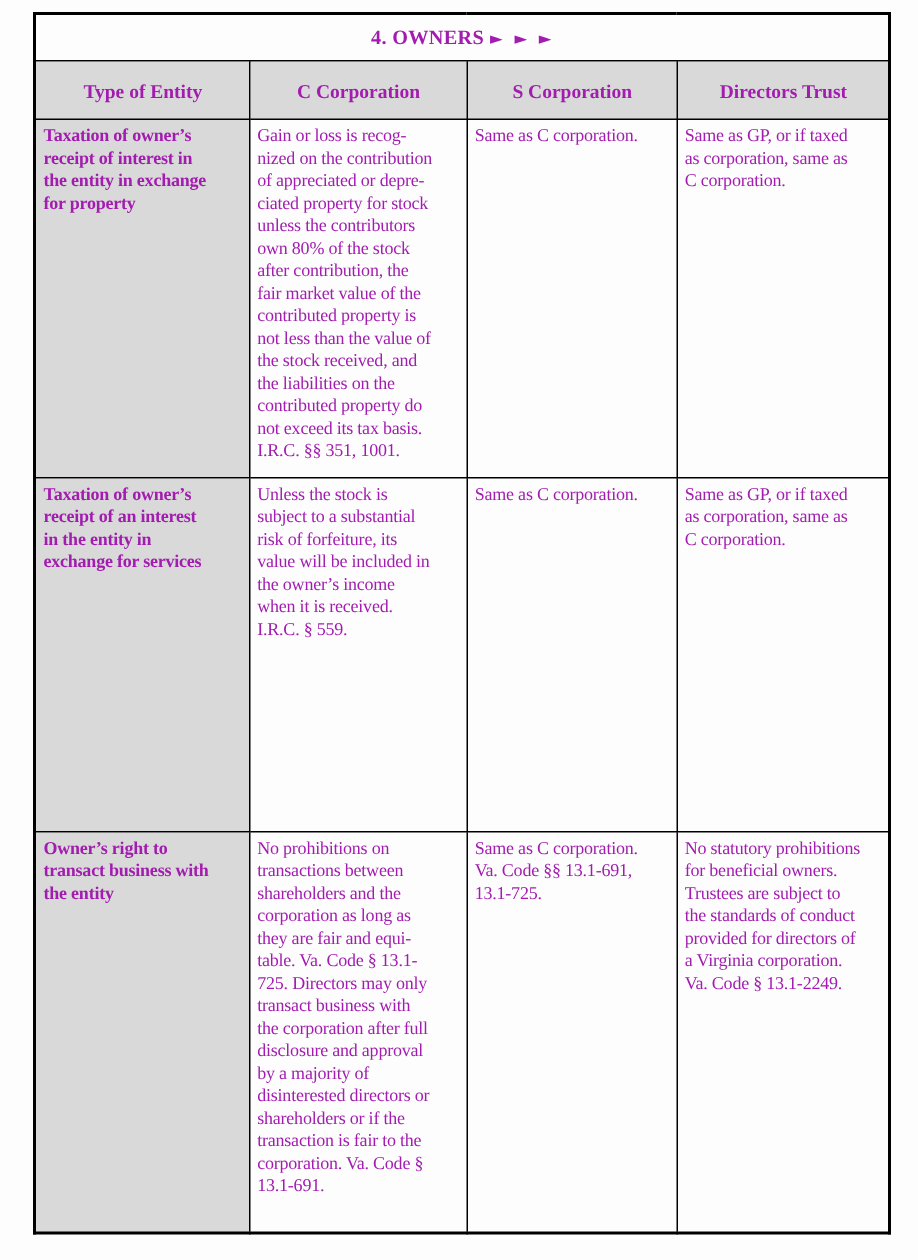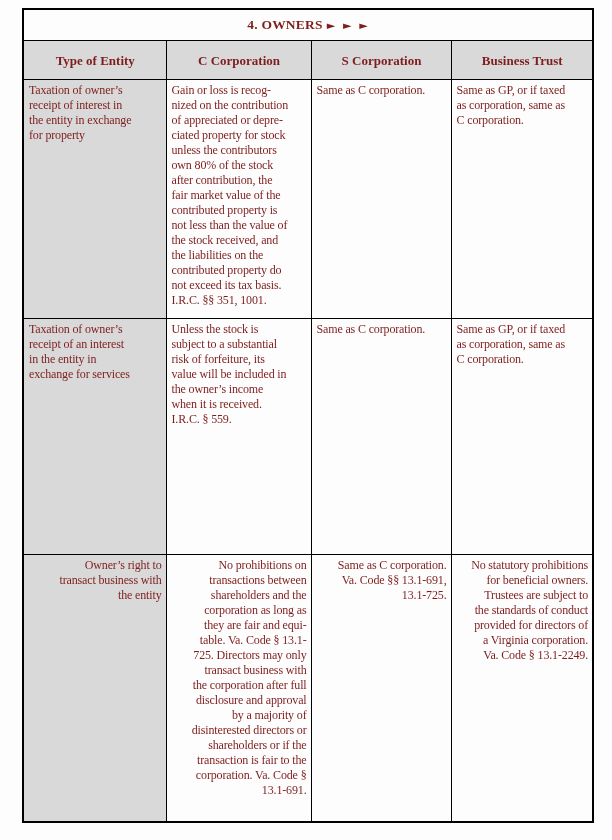--- a/index.html
+++ b/index.html
@@ -6,21 +6,21 @@
     margin: 0;
     padding: 0;
     background: #ffffff;
   }
   .page {
     position: relative;
     width: 612px;
     height: 840px;
     background: #fdfdfd;
     font-family: "Liberation Serif", "DejaVu Serif", serif;
-    color: #7f1d1d;
+    color: #a21caf;
     overflow: hidden;
   }
   table.doc-table {
     position: absolute;
     left: 22px;
     top: 8px;
     width: 570px;
     border-collapse: collapse;
     table-layout: fixed;
     border: 2px solid #000000;
@@ -56,48 +56,48 @@
     text-align: center;
     vertical-align: middle;
     font-weight: bold;
     font-size: 13px;
     letter-spacing: 0;
     background: #d9d9d9;
     white-space: normal;
   }
   td.label-cell {
     background: #d9d9d9;
-    font-weight: normal;
+    font-weight: bold;
     font-size: 12.2px;
     line-height: 16px;
   }
   tr.body-row-1 td { height: 232px; }
   tr.body-row-2 td { height: 229px; }
-  tr.body-row-3 td { height: 260px; text-align: right; }
+  tr.body-row-3 td { height: 260px; }
 </style>
 </head>
 <body>
 
 <div class="page">
   <table class="doc-table">
     <colgroup>
       <col style="width:143px">
       <col style="width:145px">
       <col style="width:140px">
       <col style="width:142px">
     </colgroup>
     <tbody>
         <tr class="title-row">
       <td colspan="4"><span>4. OWNERS</span><span class="title-arrows">► ► ►</span></td>
     </tr>
     <tr class="head-row">
       <td>Type of Entity</td>
       <td>C Corporation</td>
       <td>S Corporation</td>
-      <td>Business Trust</td>
+      <td>Directors Trust</td>
     </tr>
     <tr class="body-row-1">
       <td class="label-cell">Taxation of owner’s
 receipt of interest in
 the entity in exchange
 for property</td>
       <td>Gain or loss is recog-
 nized on the contribution
 of appreciated or depre-
 ciated property for stock

